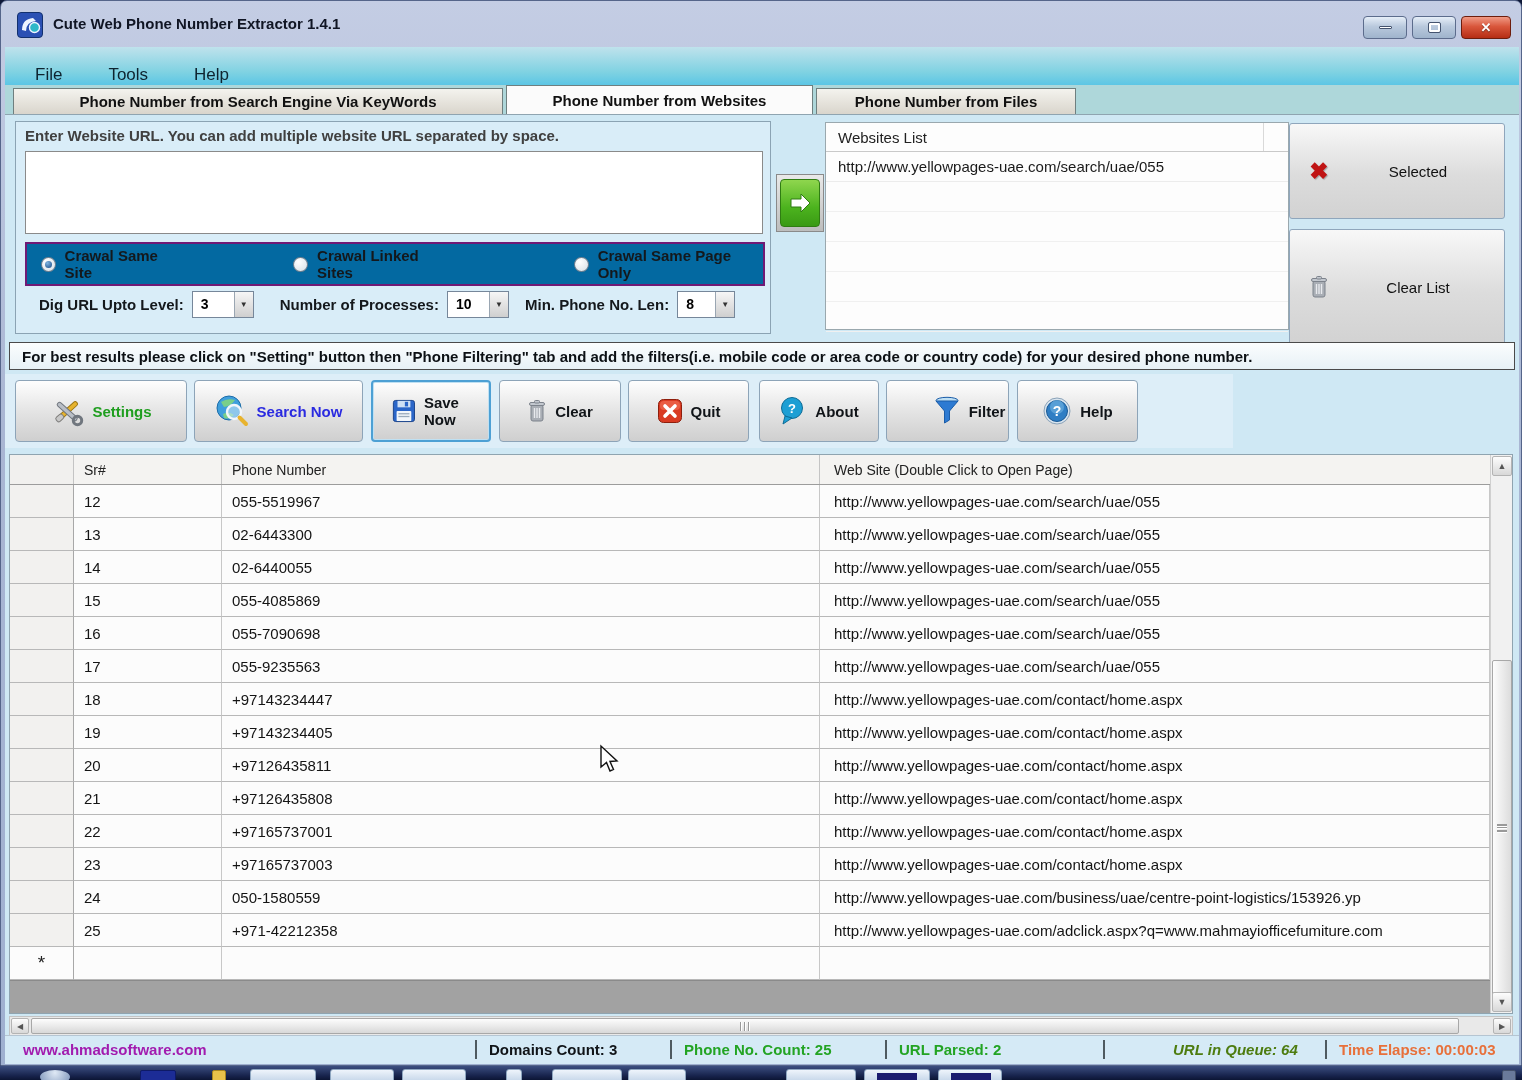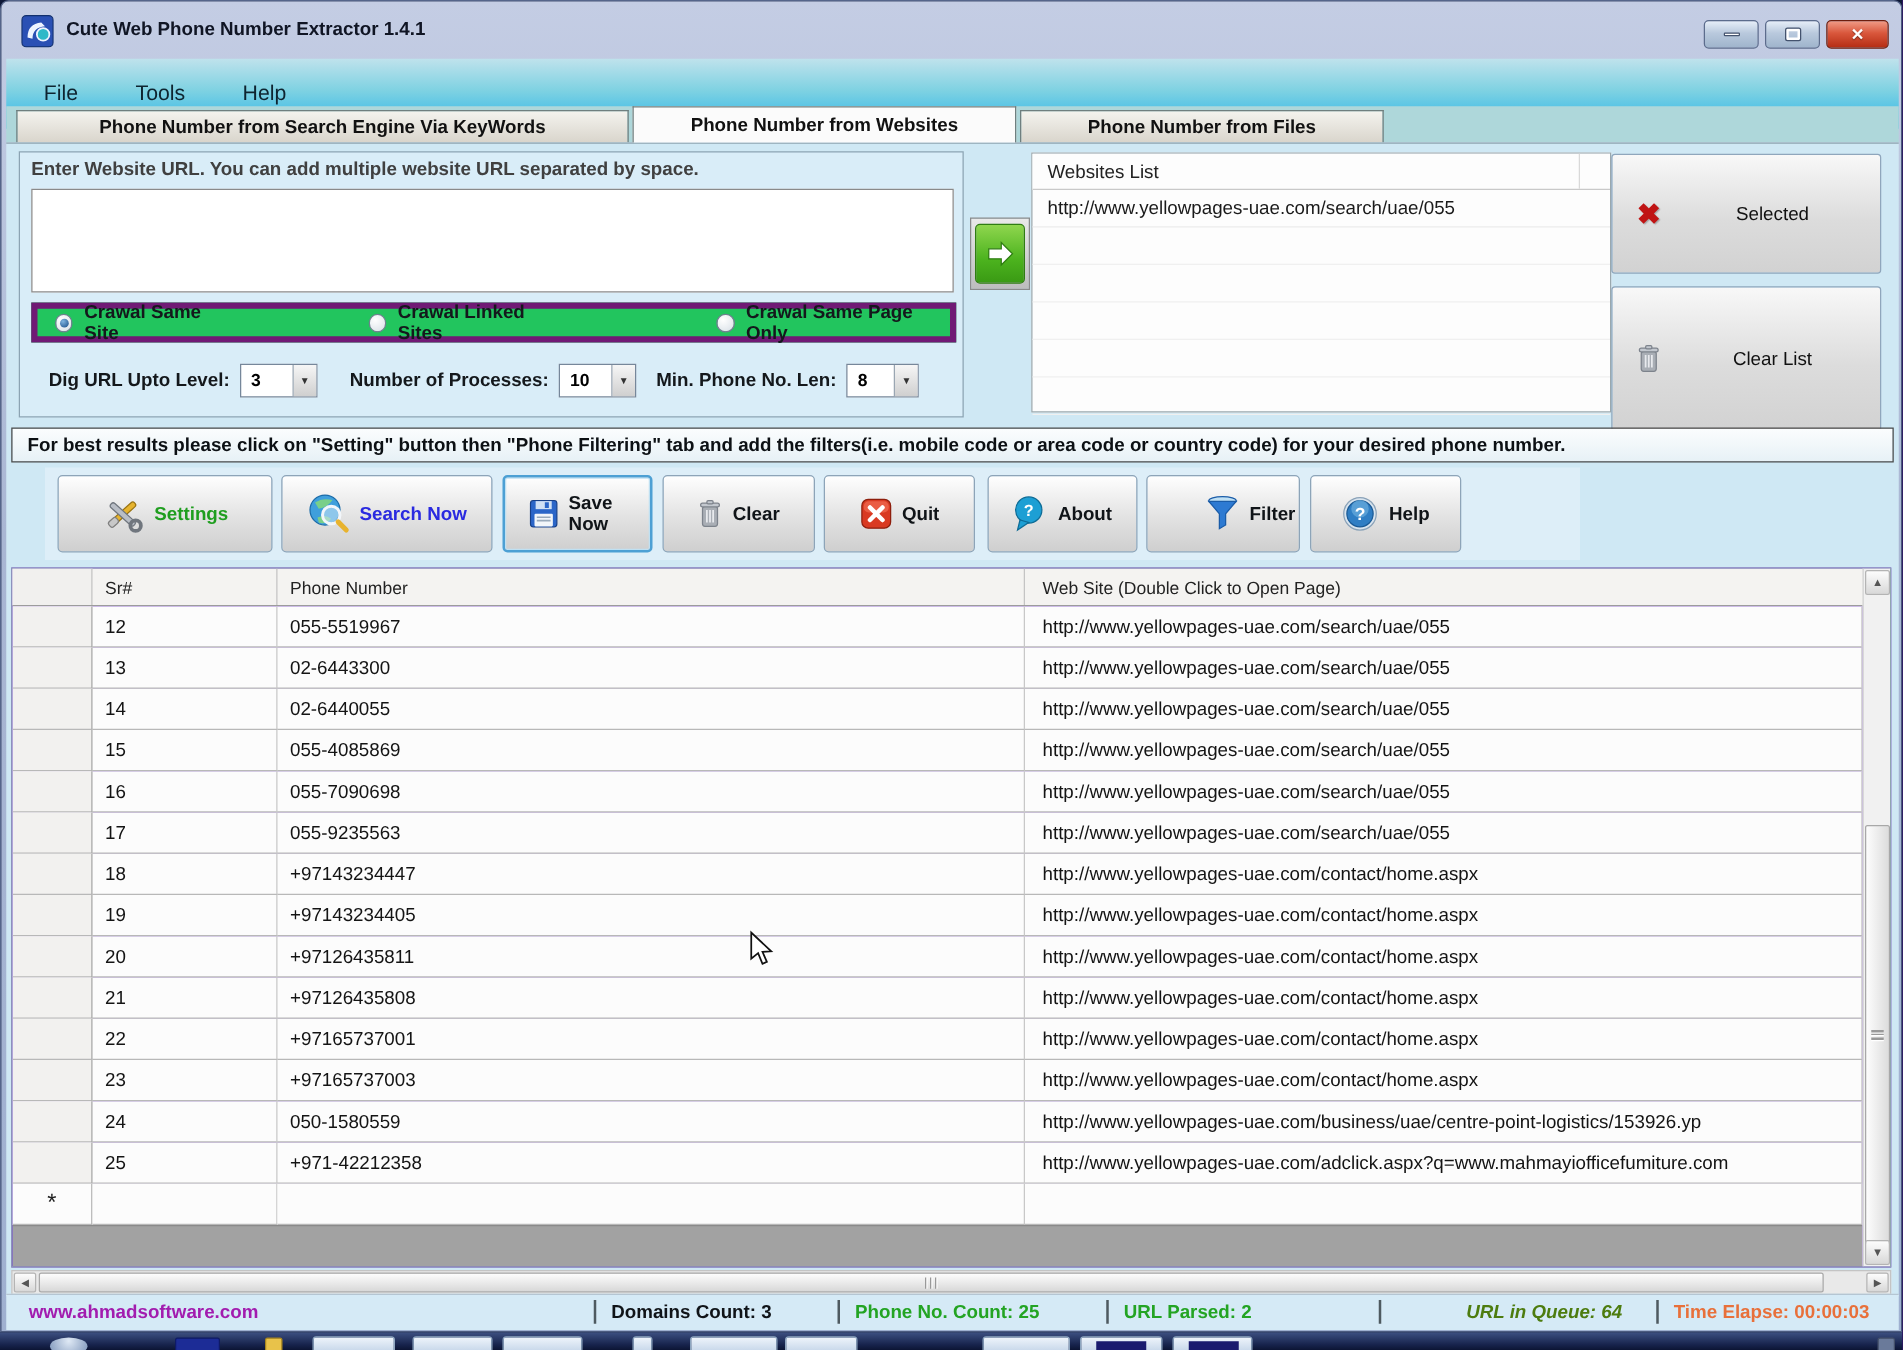--- a/index.html
+++ b/index.html
@@ -32,33 +32,33 @@
   .menu-item { font-size:17px; color:#0e2430; padding:2px 6px; }
 
   
   .tabstrip { position:absolute; left:4px; top:84px; width:1514px; height:29px; background:#aed7da; }
   .tab { position:absolute; bottom:0; border:1px solid #6f7f7f; border-bottom:none;
          background:linear-gradient(#f4f3ee,#d9d5cc); display:flex; align-items:center;
          justify-content:center; font-weight:bold; font-size:15px; color:#111; }
   .tab.active { background:#fbfbfb; height:29px; z-index:2; }
   .tab.t1 { left:8px;  width:490px; height:26px; }
   .tab.t2 { left:501px; width:307px; }
-  .tab.t3 { left:811px; width:291px; height:26px; }
+  .tab.t3 { left:811px; width:260px; height:26px; }
 
   
   .content { position:absolute; left:4px; top:113px; width:1514px; height:923px;
              background:#cfe8f4; border-top:1px solid #8fa4b0; }
 
   .url-panel { position:absolute; left:10px; top:6px; width:756px; height:213px;
                background:#d9edf8; border:1px solid #8ba3b3; }
   .url-label { position:absolute; left:9px; top:5px; font-size:15px; font-weight:bold; color:#404040; }
   .url-input { position:absolute; left:9px; top:29px; width:738px; height:83px;
                border:1px solid #8a8a8a; background:#fff; resize:none; font:14px "Liberation Sans", sans-serif; padding:4px; }
-  .radio-row { position:absolute; left:9px; top:120px; width:740px; height:32px;
-               background:#22c55e; border:5px solid #701a75; display:flex; align-items:center; }
+  .radio-row { position:absolute; left:9px; top:120px; width:740px; height:44px;
+               background:#0369a1; border:2px solid #701a75; display:flex; align-items:center; }
   .radio-group { display:flex; align-items:center; gap:9px; }
   .rg1 { margin-left:14px; } .rg2 { margin-left:108px; } .rg3 { margin-left:120px; }
   .radio { width:15px; height:15px; border-radius:50%; border:1px solid #708090;
            background:radial-gradient(circle at 35% 30%, #ffffff, #d7dfe6); position:relative; }
   .radio.checked::after { content:""; position:absolute; left:3px; top:3px; width:7px; height:7px;
            border-radius:50%; background:radial-gradient(circle at 35% 30%, #7fb4e0, #184a86); }
   .radio-label { font-size:15px; font-weight:bold; color:#14181c; }
   .opts-row { position:absolute; left:9px; top:164px; width:740px; height:36px; display:flex; align-items:center; }
   .opt-label { font-size:15px; font-weight:bold; color:#14181c; }
   .dropdown { height:27px; margin-left:8px; border:1px solid #76879a; background:#fff;
@@ -90,21 +90,21 @@
   .btn-selected { top:8px; height:96px; }
   .btn-clearlist { top:114px; height:116px; }
   .sb-icon { margin-left:16px; width:26px; display:flex; justify-content:center; }
   .red-x { color:#c01414; font-size:23px; font-weight:bold; line-height:1; text-shadow:1px 1px 1px rgba(0,0,0,.25); }
 
   .infobar { position:absolute; left:4px; top:227px; width:1506px; height:28px;
              background:linear-gradient(#fbfdfe,#e7f1f6); border:1px solid #4a4a4a;
              display:flex; align-items:center; padding-left:12px;
              font-size:15px; font-weight:bold; color:#0c1014; }
 
-  .toolbar { position:absolute; left:0; top:259px; width:1228px; height:74px; background:#ddeef8;margin-left:31px; }
+  .toolbar { position:absolute; left:0; top:259px; width:1228px; height:74px; background:#ddeef8; }
   .tbtn { position:absolute; top:6px; height:62px; border:1px solid #8da4b8; border-radius:4px;
           background:linear-gradient(#fefefe,#e2e2e2 55%,#cfcfcf);
           display:flex; align-items:center; justify-content:center; gap:8px;
           font-size:15px; font-weight:bold; color:#101418; }
   .tbtn.focused { border:2px solid #4da0d4; box-shadow:inset 0 0 0 1px #bfe0f2; }
   .b-settings{left:10px;width:172px;} .b-search{left:189px;width:169px;} .b-save{left:366px;width:120px;padding-left:19px;}
   .b-clear{left:494px;width:122px;} .b-quit{left:623px;width:121px;} .b-about{left:754px;width:120px;}
   .b-filter{left:881px;width:123px;padding-left:43px;} .b-help{left:1012px;width:121px;}
 
   

